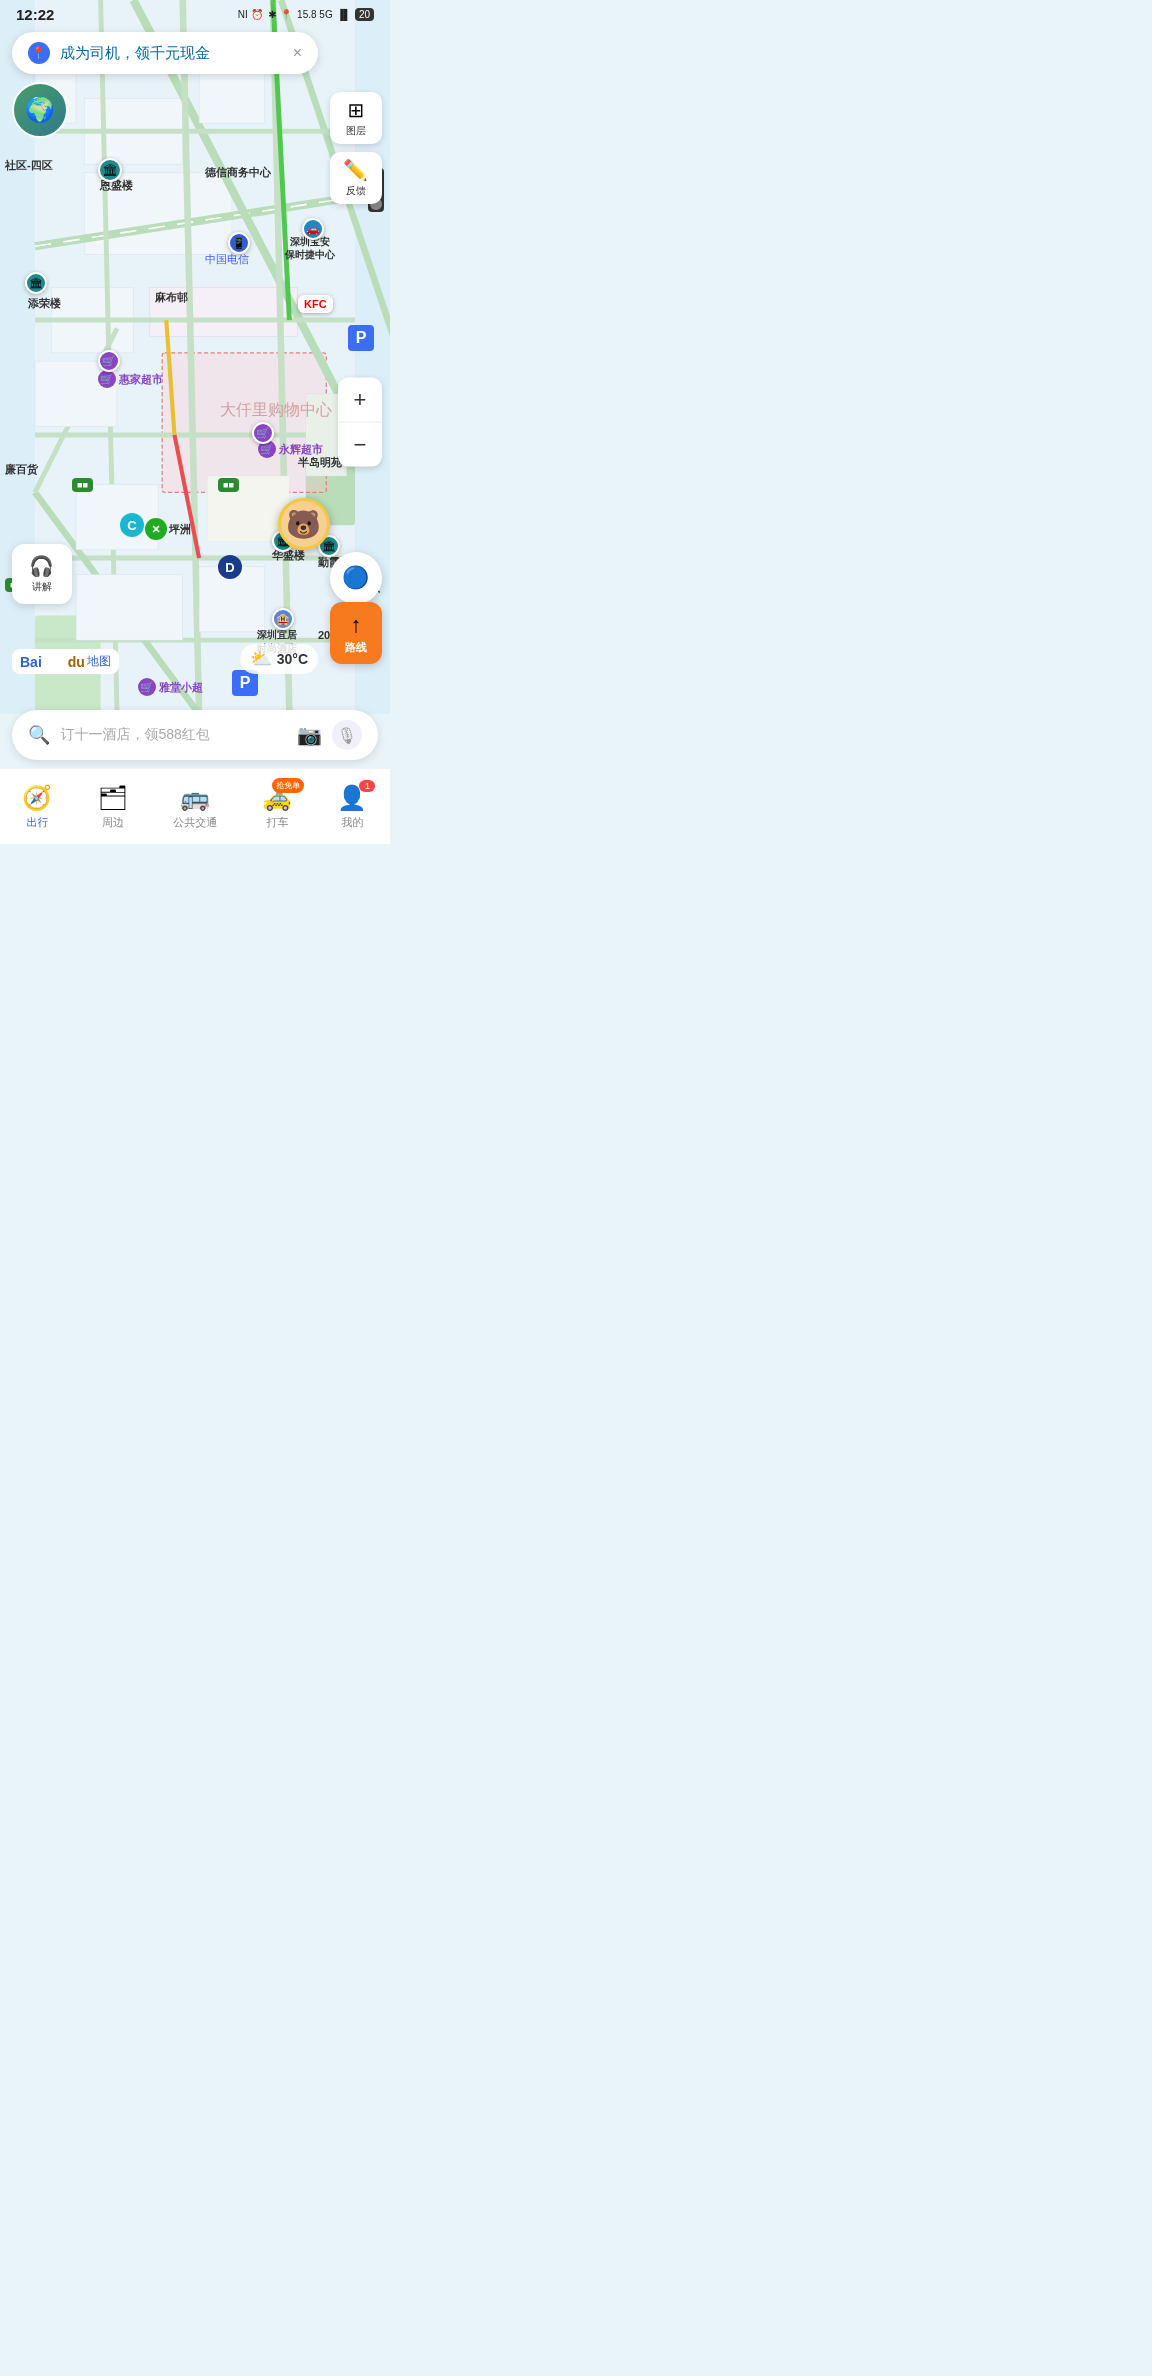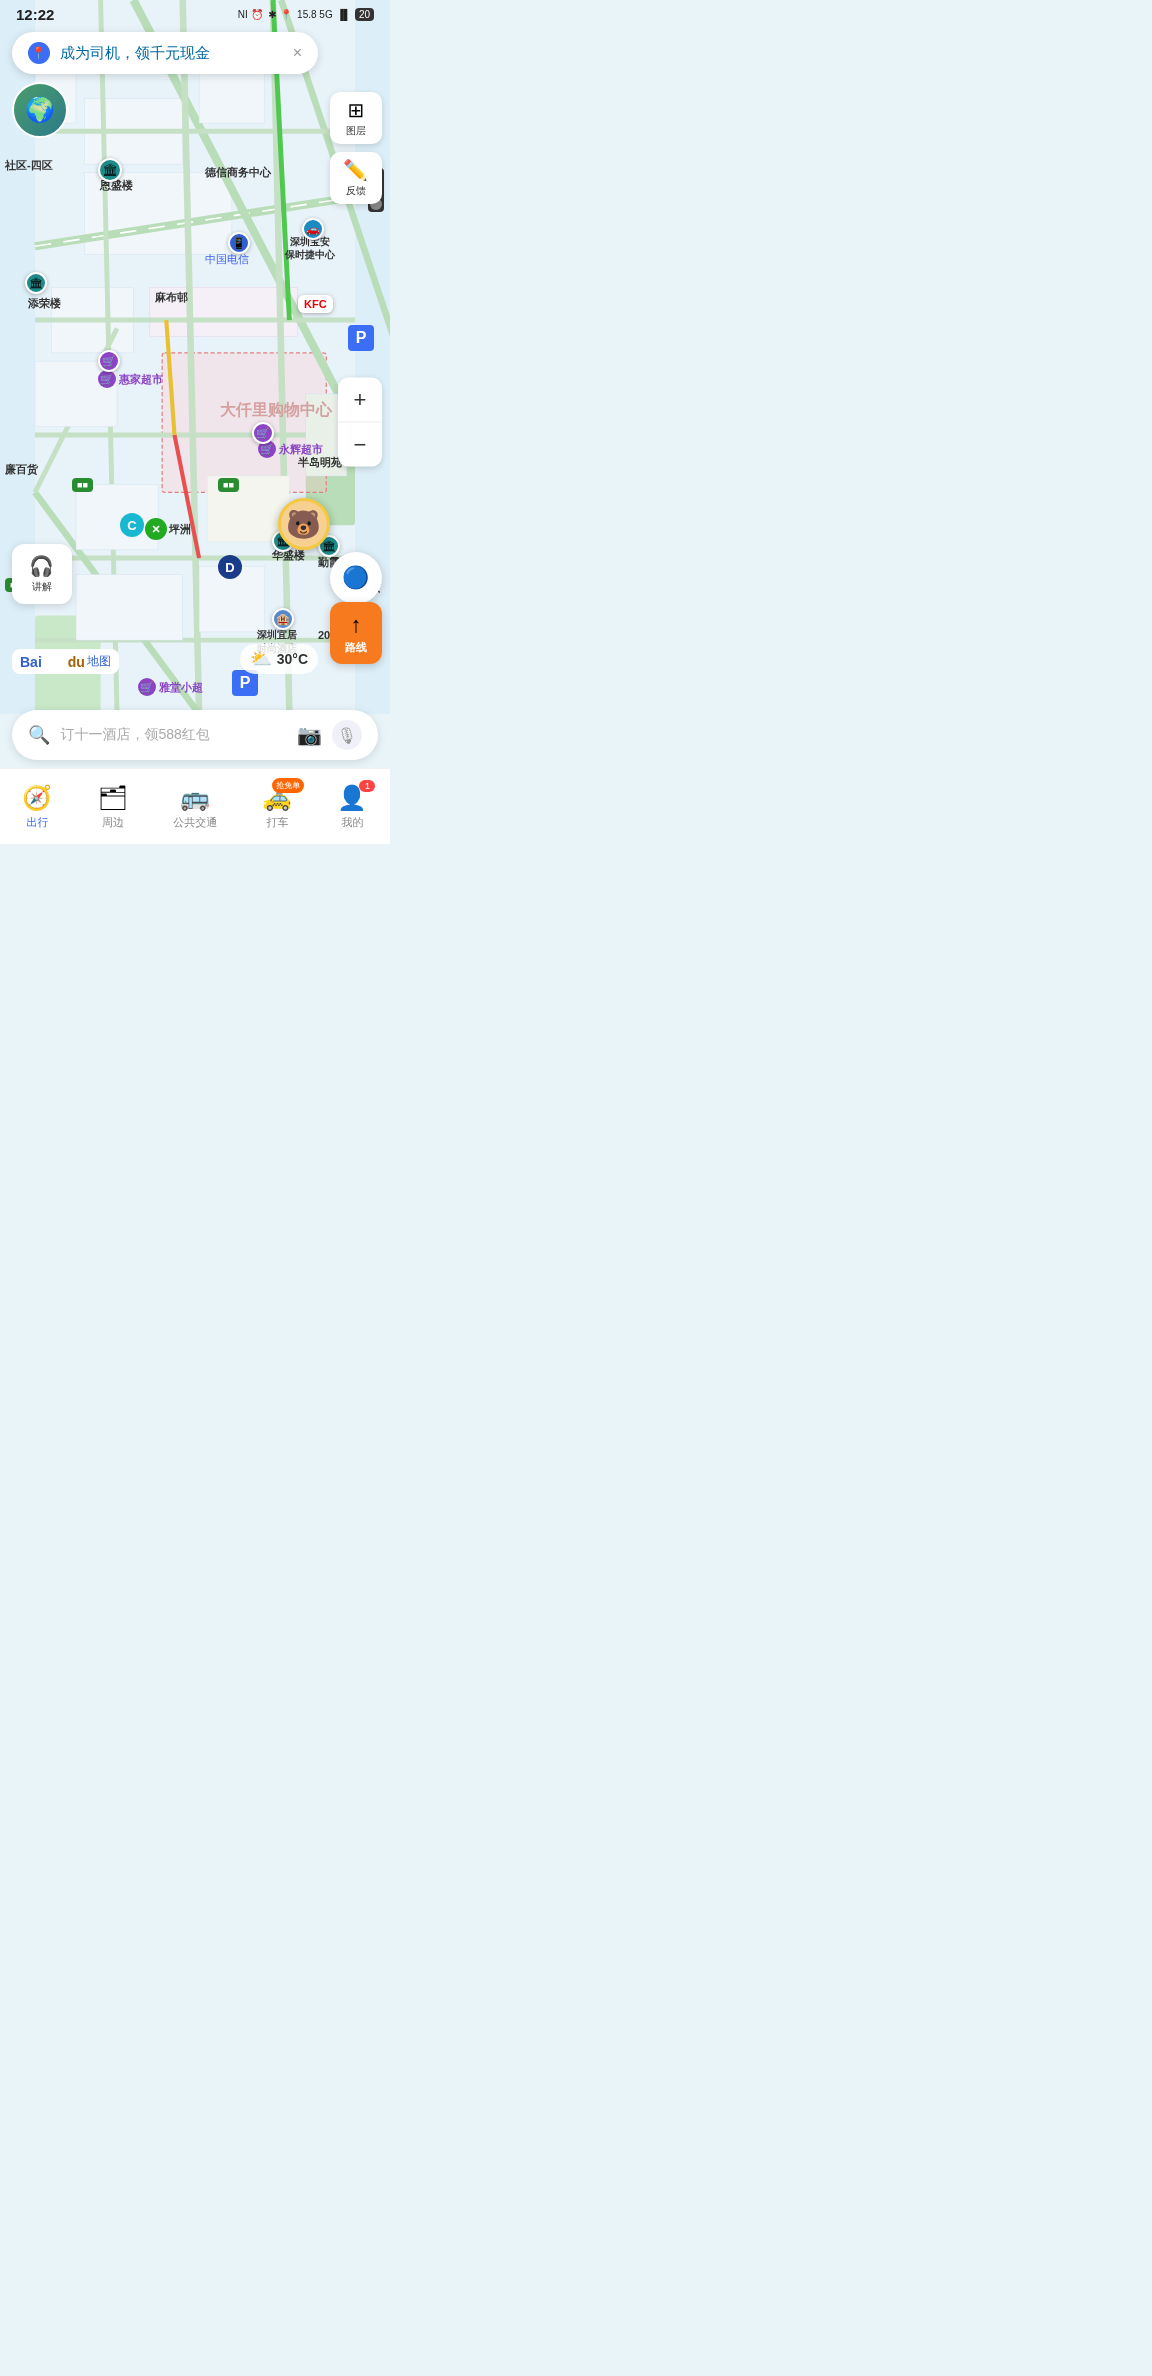--- a/index.html
+++ b/index.html
@@ -531,21 +531,21 @@
   <div class="map-label bold" style="left:100px; top:178px">恩盛楼</div>
   <div class="map-label bold" style="left:205px; top:165px">德信商务中心</div>
   <div class="map-label blue" style="left:205px; top:252px">中国电信</div>
   <div class="map-label bold" style="left:285px; top:235px; font-size:10px;line-height:1.3">深圳宝安<br>保时捷中心</div>
   <div class="map-label bold" style="left:28px; top:296px">添荣楼</div>
   <div class="map-label bold" style="left:155px; top:290px">麻布邨</div>
   <div class="map-label purple" style="left:98px; top:370px; display:flex;align-items:center;gap:3px">
     <span style="background:#8b44c4;color:white;border-radius:50%;width:18px;height:18px;display:inline-flex;align-items:center;justify-content:center;font-size:11px">🛒</span>
     惠家超市
   </div>
-  <div class="map-label" style="left:220px; top:400px; font-size:16px; color:#d4a0a0; font-weight:700">大仟里购物中心</div>
+  <div class="map-label" style="left:220px; top:400px; font-size:16px; color:#d4a0a0; font-weight:400">大仟里购物中心</div>
   <div class="map-label bold" style="left:5px; top:462px">廉百货</div>
   <div class="map-label bold" style="left:145px; top:518px; display:flex;align-items:center;gap:2px">
     <span style="background:#22aa22;color:white;width:22px;height:22px;border-radius:50%;display:inline-flex;align-items:center;justify-content:center;font-size:11px">✕</span>
     坪洲
   </div>
   <div class="map-label purple" style="left:258px; top:440px; display:flex;align-items:center;gap:3px">
     <span style="background:#8b44c4;color:white;border-radius:50%;width:18px;height:18px;display:inline-flex;align-items:center;justify-content:center;font-size:11px">🛒</span>
     永辉超市
   </div>
   <div class="map-label bold" style="left:298px; top:455px">半岛明苑</div>

